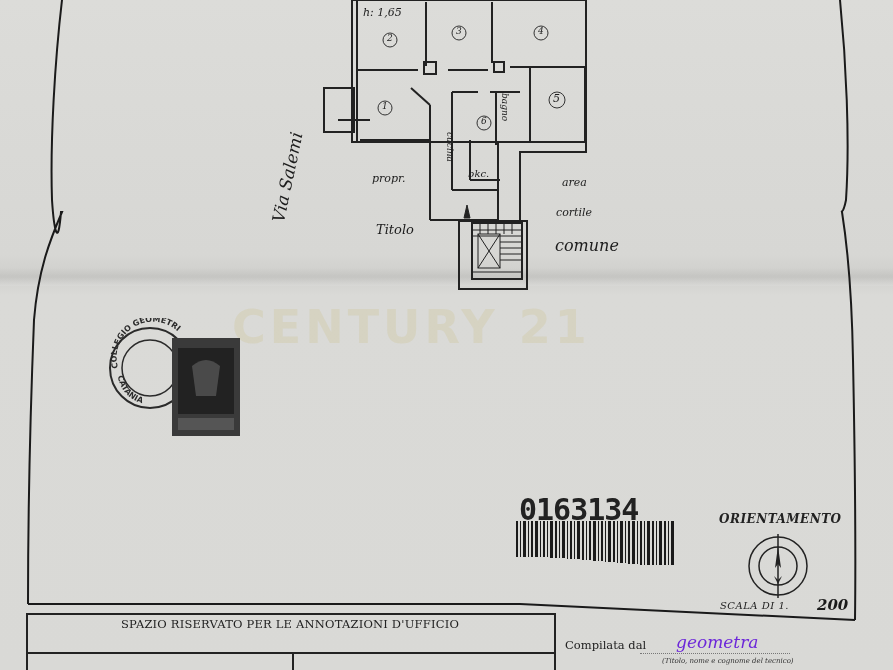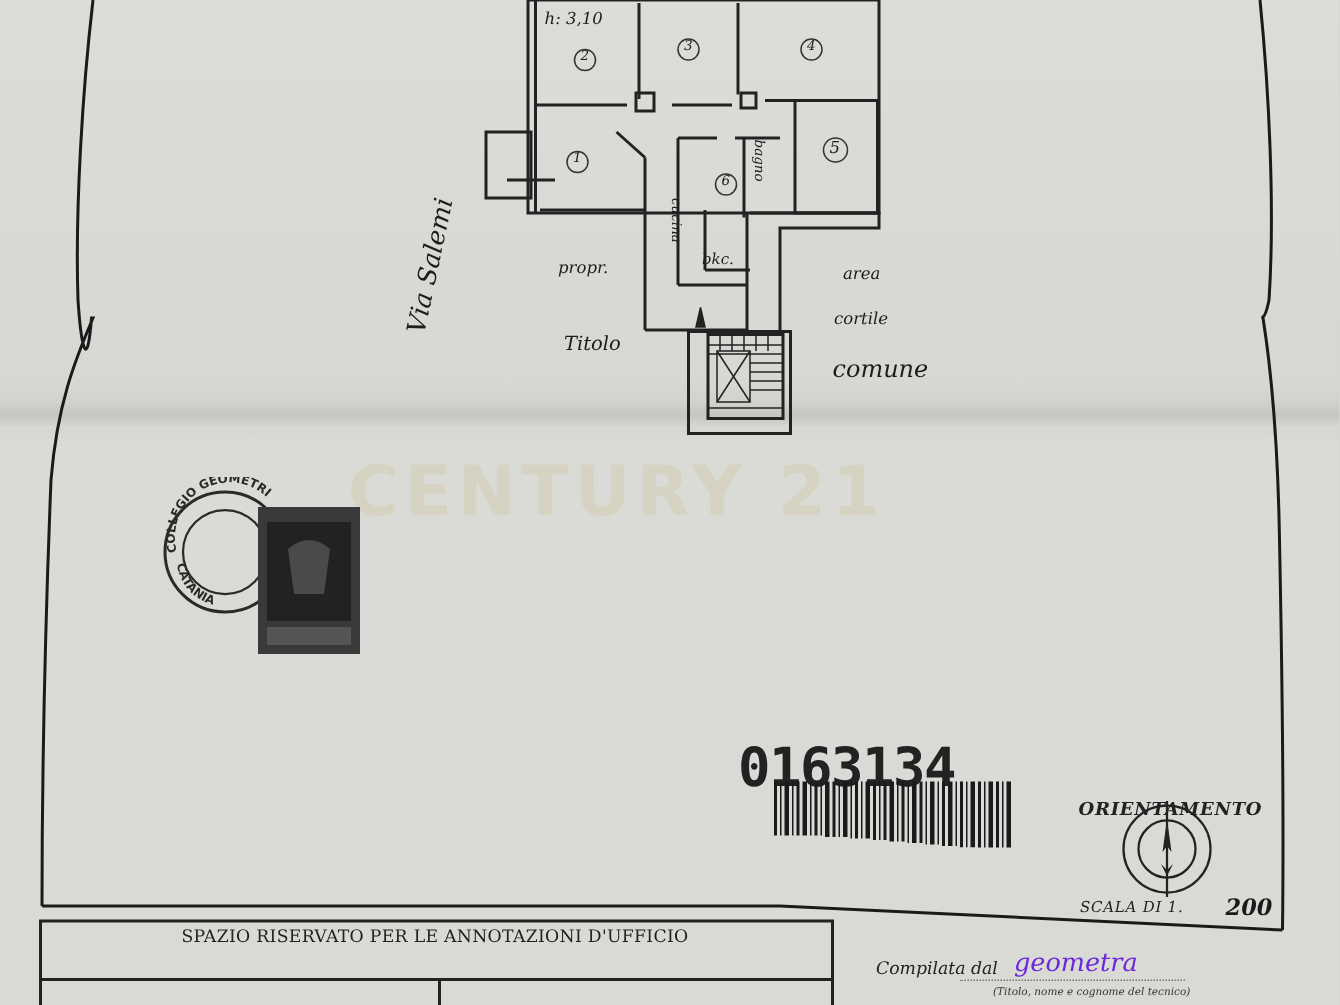--- a/index.html
+++ b/index.html
@@ -20,27 +20,27 @@
     position:absolute; font-family:"DejaVu Serif", serif; font-style:italic;
     color:#1c1c1c; font-size:12px; white-space:nowrap;
   }
   .watermark {
     position:absolute; left:232px; top:300px; font-family:"DejaVu Sans", sans-serif;
     font-weight:bold; font-size:46px; letter-spacing:4px;
     color:rgba(205,195,140,0.28);
   }
   .stamp { position:absolute; left:108px; top:318px; width:140px; height:120px; }
   .barcode-num {
-    position:absolute; left:492px; top:492px; font-family:"DejaVu Sans Mono", monospace;
-    font-weight:bold; font-size:36px; color:#222; letter-spacing:-1px;
+    position:absolute; left:519px; top:492px; font-family:"DejaVu Sans Mono", monospace;
+    font-weight:bold; font-size:30px; color:#222; letter-spacing:-1px;
   }
   .barcode { position:absolute; left:516px; top:519px; width:160px; height:46px; }
   .orient-label {
     position:absolute; left:719px; top:512px; font-family:"DejaVu Serif", serif;
-    font-style:italic; font-weight:bold; font-size:12px; color:#222; letter-spacing:0.5px;margin-top:20px;
+    font-style:italic; font-weight:bold; font-size:12px; color:#222; letter-spacing:0.5px;
   }
   .compass { position:absolute; left:746px; top:534px; width:64px; height:64px; }
   .scale-label {
     position:absolute; left:720px; top:600px; font-family:"DejaVu Serif", serif;
     font-style:italic; font-size:10px; color:#222; letter-spacing:0.5px;
   }
   .scale-value {
     position:absolute; left:789px; top:596px; font-family:"DejaVu Serif", serif;
     font-style:italic; font-weight:bold; font-size:15px; color:#1a1a1a;margin-left:28px;
   }
@@ -49,21 +49,21 @@
     border:2px solid #222; border-right-width:2px;
   }
   .office-title {
     position:absolute; left:26px; top:617px; width:528px; text-align:center;
     font-family:"DejaVu Serif", serif; font-size:11.5px; color:#222; letter-spacing:0.2px;
   }
   .office-row-line { position:absolute; left:26px; top:652px; width:528px; height:2px; background:#222; }
   .office-col-line { position:absolute; left:292px; top:652px; width:2px; height:20px; background:#222; }
   .compiled-label {
     position:absolute; left:565px; top:638px; font-family:"DejaVu Serif", serif;
-    font-style:italic; font-size:11.5px; color:#222;margin-left:19px;
+    font-size:11.5px; color:#222;
   }
   .compiled-line { position:absolute; left:640px; top:653px; width:150px; border-bottom:1px dotted #777; }
   .compiled-value {
     position:absolute; left:676px; top:632px; font-family:"DejaVu Serif", serif;
     font-style:italic; font-size:17px; color:#6d28d9;
   }
   .compiled-hint {
     position:absolute; left:662px; top:657px; font-family:"DejaVu Serif", serif;
     font-style:italic; font-size:7px; color:#333;
   }
@@ -139,21 +139,21 @@
   <g fill="none" stroke="#333" stroke-width="1">
     <circle cx="390" cy="40" r="7"></circle>
     <circle cx="459" cy="33" r="7"></circle>
     <circle cx="541" cy="33" r="7"></circle>
     <circle cx="385" cy="108" r="7"></circle>
     <circle cx="557" cy="100" r="8"></circle>
     <circle cx="484" cy="123" r="7"></circle>
   </g>
 </svg>
 
-<span class="hand" style="left:363px;top:6px;font-size:11px;">h: 3,10</span>
+<span class="hand" style="left:363px;top:6px;font-size:11px;">h: 1,65</span>
 <span class="hand" style="left:387px;top:33px;font-size:9px;">2</span>
 <span class="hand" style="left:456px;top:26px;font-size:9px;">3</span>
 <span class="hand" style="left:538px;top:26px;font-size:9px;">4</span>
 <span class="hand" style="left:382px;top:101px;font-size:9px;">1</span>
 <span class="hand" style="left:553px;top:92px;font-size:11px;">5</span>
 <span class="hand" style="left:481px;top:116px;font-size:9px;">6</span>
 <span class="hand" style="left:455px;top:132px;font-size:9px;transform:rotate(90deg);transform-origin:left top;">cucina</span>
 <span class="hand" style="left:510px;top:93px;font-size:9px;transform:rotate(90deg);transform-origin:left top;">bagno</span>
 <span class="hand" style="left:452px;top:168px;font-size:10px;padding-left:16px;">bkc.</span>
 <span class="hand" style="left:372px;top:172px;font-size:11px;">propr.</span>

